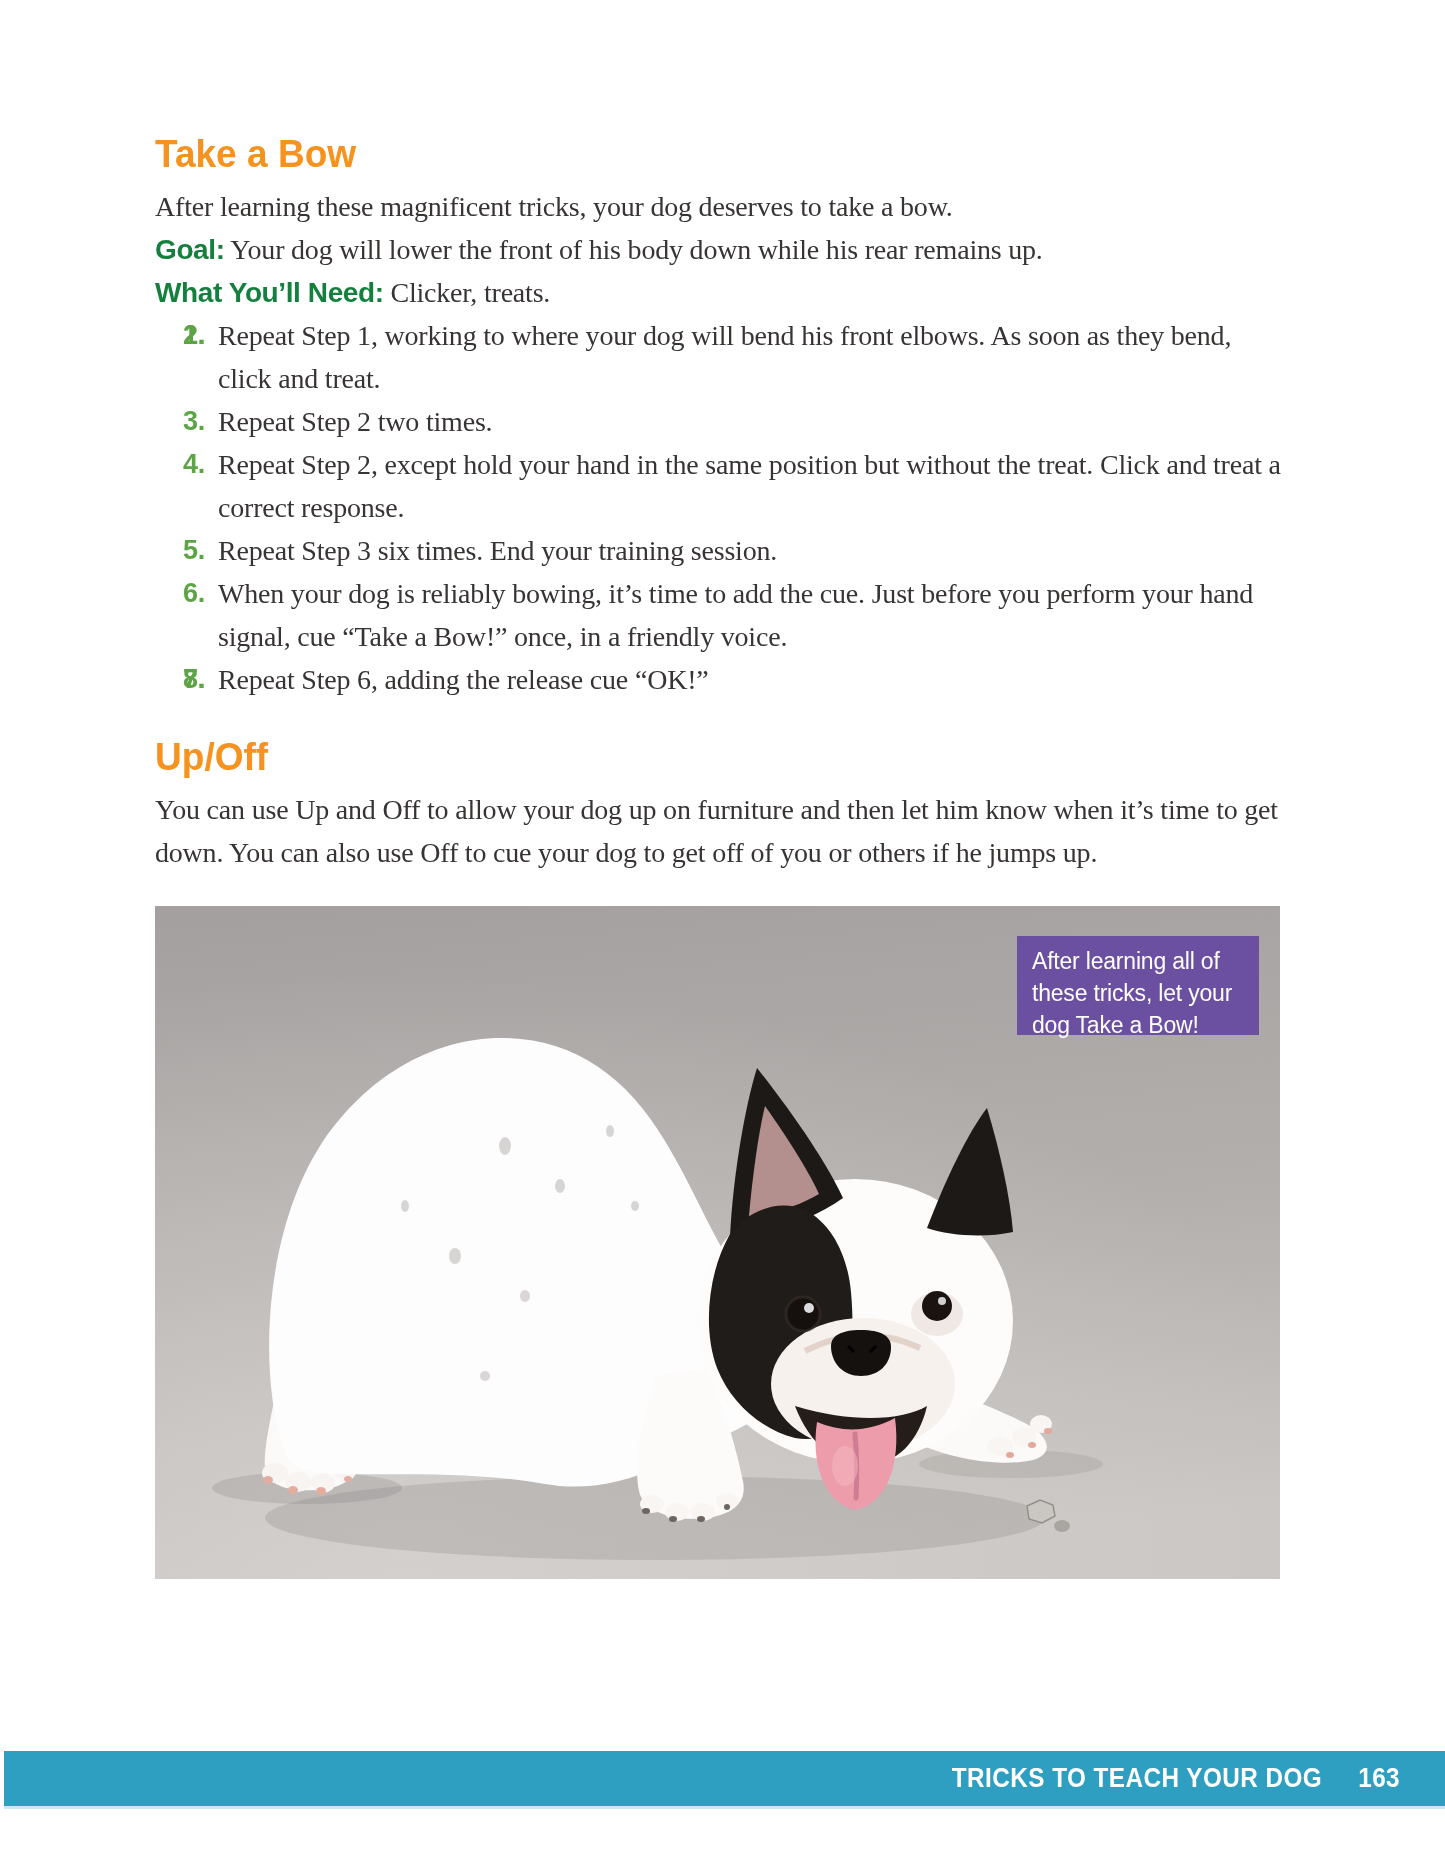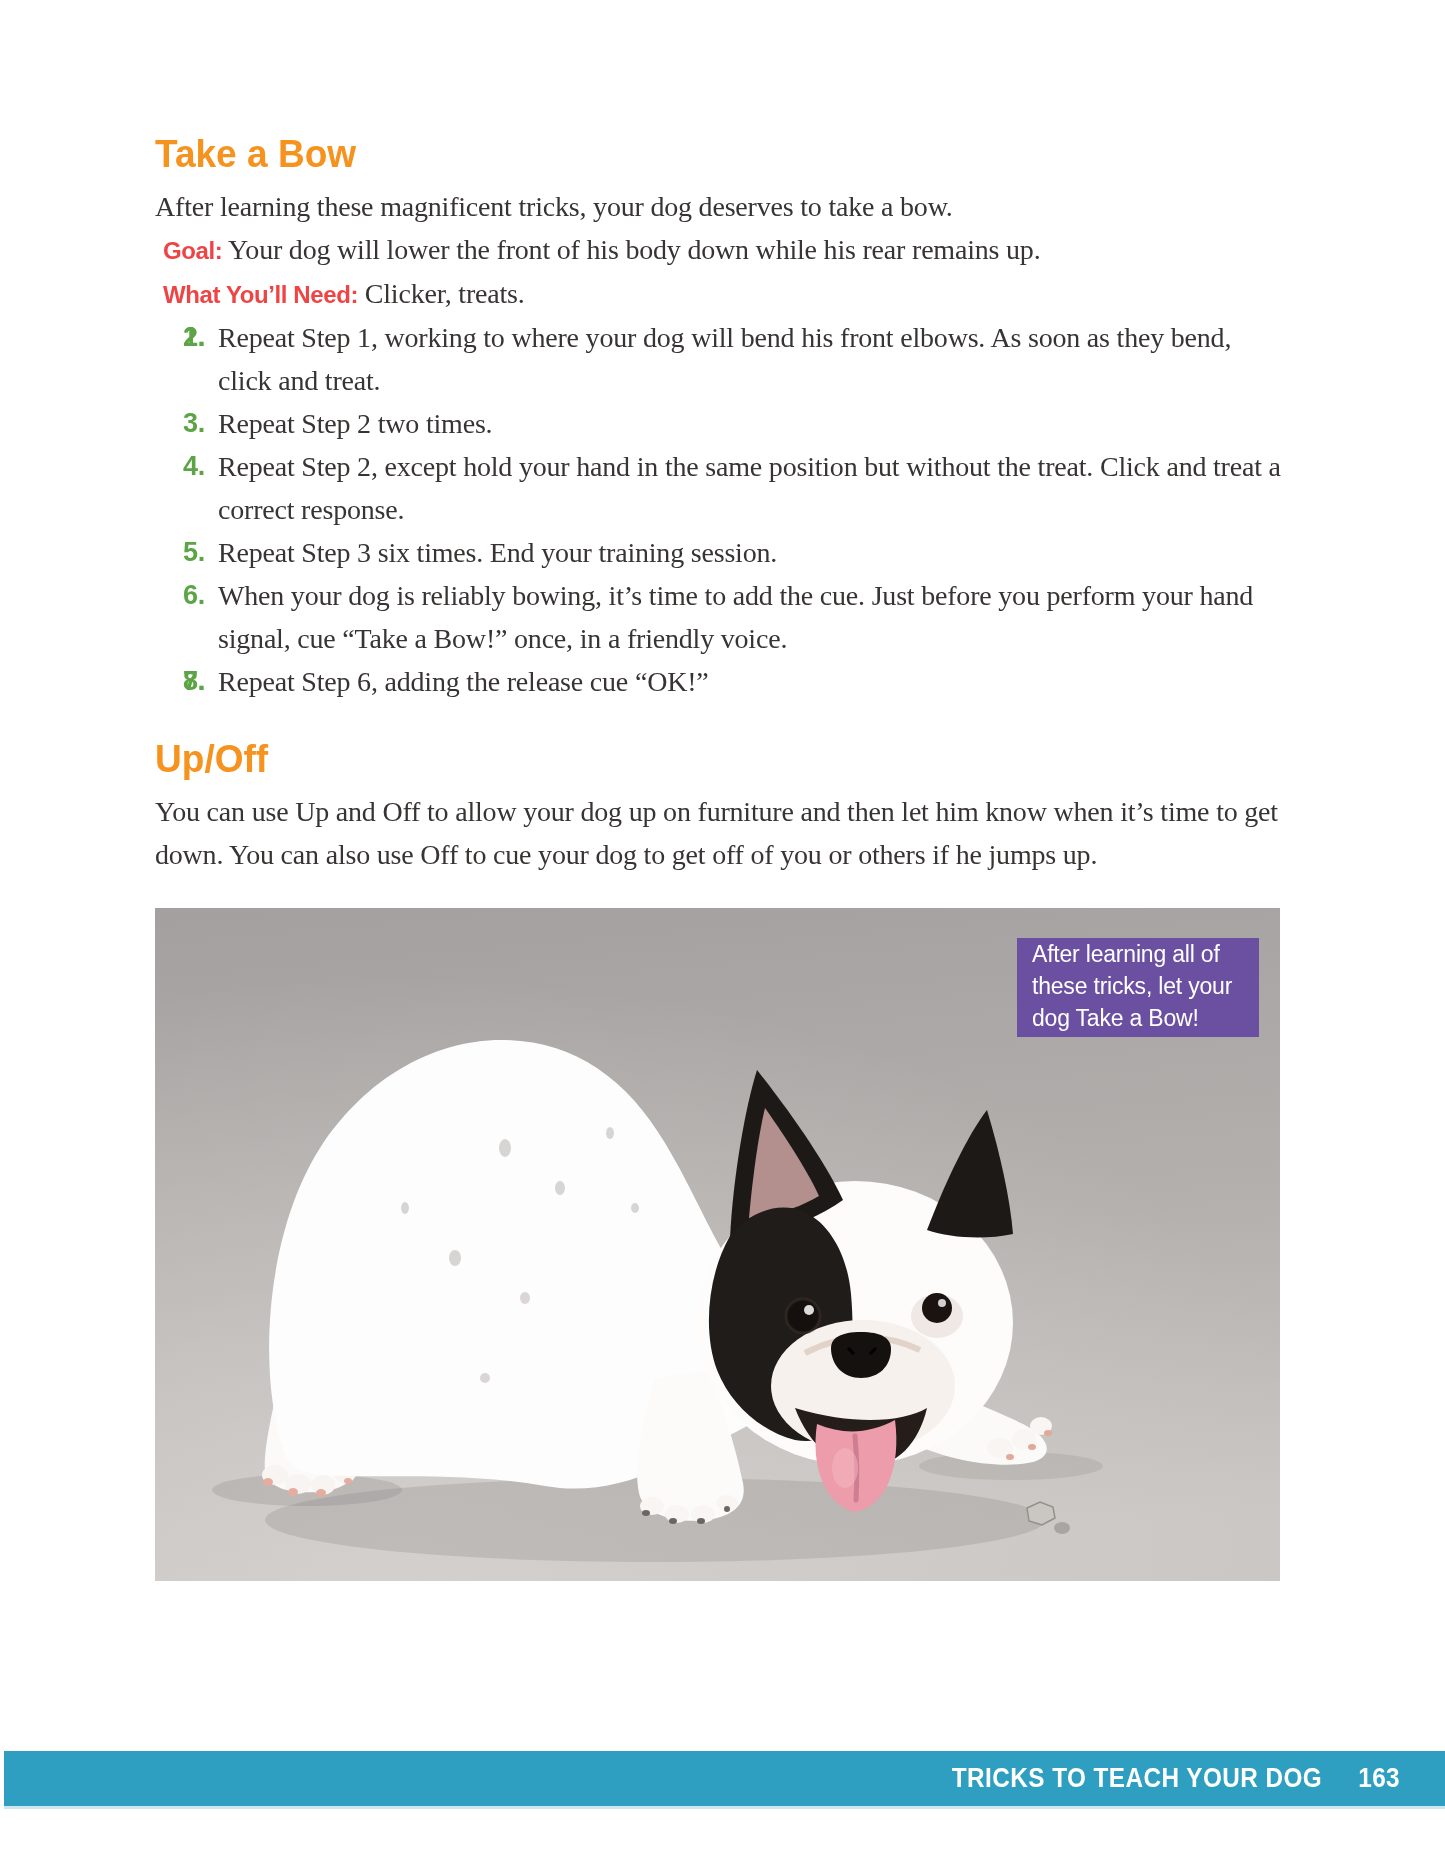--- a/index.html
+++ b/index.html
@@ -16,23 +16,22 @@
     font-weight:bold; color:#f6921e;
     font-size:39px; line-height:44px;
     margin:0; transform:scaleX(0.95); transform-origin:0 50%;
   }
   h2.t1 { margin:132px 0 9px 0; }
   h2.t2 { margin:34px 0 9px 0; }
 
   p.body-line { margin:0; font-size:28px; line-height:43px; letter-spacing:-0.2px; }
   .label {
     font-family:"Liberation Sans", sans-serif;
-    font-weight:bold; color:#ef4444; font-size:24px;
+    font-weight:bold; color:#15803d; font-size:28px;
     letter-spacing:-0.4px;
-    margin-left:8px;
   }
 
   ol.steps { list-style:none; margin:0; padding:0; }
   ol.steps li {
     position:relative; padding-left:63px; margin:0;
     font-size:28px; line-height:43px; letter-spacing:-0.2px;
   }
   ol.steps .num {
     position:absolute; left:0; top:0; width:50px; text-align:right;
     font-family:"Liberation Sans", sans-serif; font-weight:bold;
@@ -44,21 +43,21 @@
     width:1125px; height:673px; overflow:hidden;
   }
   .photo svg { display:block; width:100%; height:100%; }
 
   .caption-box {
     position:absolute; top:30px; right:21px;
     width:242px; height:99px; box-sizing:border-box;
     background:#6b4fa1; color:#ffffff;
     font-family:"Liberation Sans", sans-serif;
     font-size:23px; line-height:32px;
-    padding:0 0 0 15px; letter-spacing:-0.2px;
+    padding:9px 0 0 15px; letter-spacing:-0.2px;
   }
   .caption-box .cap-line { white-space:nowrap; }
 
   .footer-bar {
     position:absolute; left:4px; top:1751px; width:1445px; height:58px;
     background:#2e9fc1; border-bottom:3px solid #cde7f0;
     display:flex; align-items:center; justify-content:flex-end;
     box-sizing:border-box; padding-right:49px;
   }
   .footer-inner {

